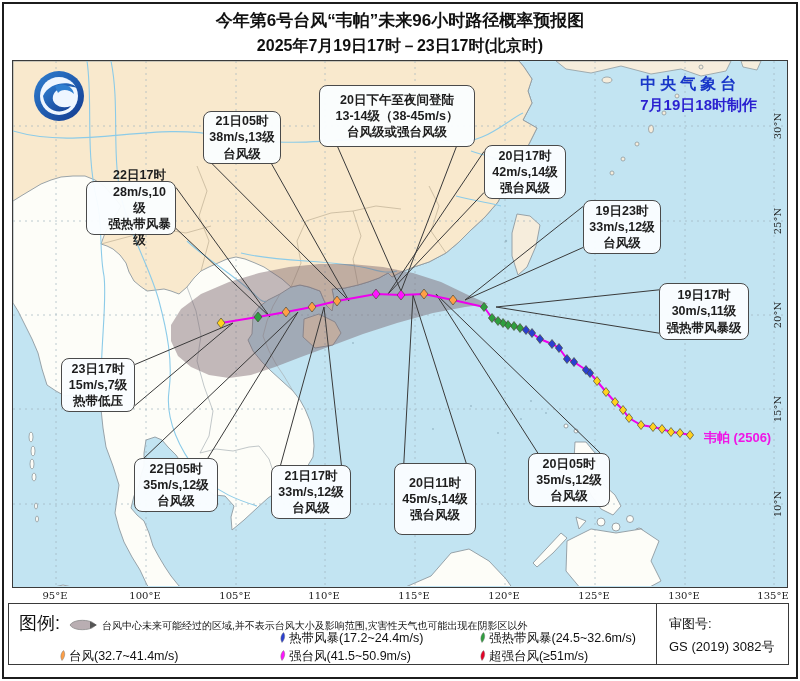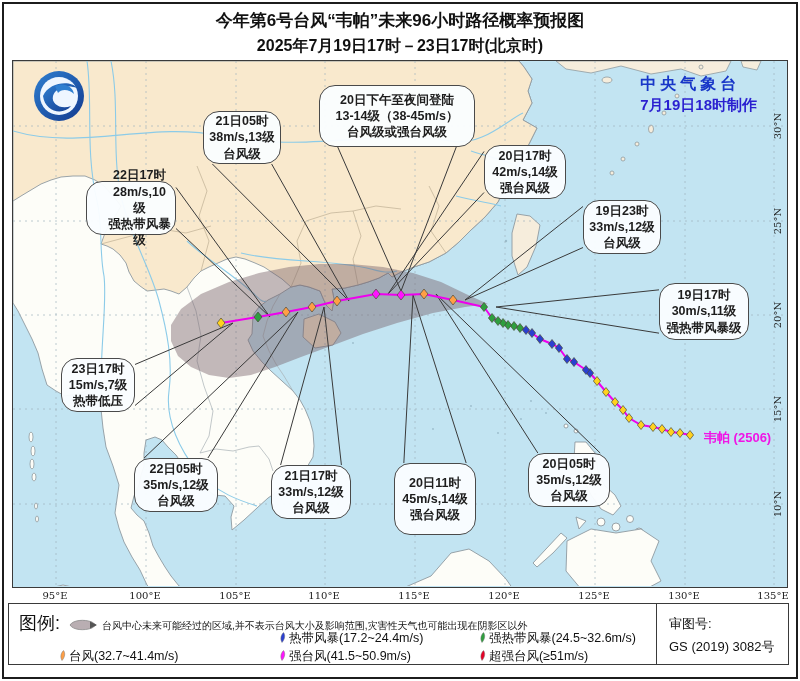--- a/index.html
+++ b/index.html
@@ -9,21 +9,21 @@
   .titleblock{position:absolute;left:0;top:8px;width:100%;text-align:center;color:#111;}
   .title{font-size:17px;font-weight:bold;line-height:1.5;}
   .subtitle{font-size:16px;font-weight:bold;line-height:1.5;}
   .mapwrap{position:absolute;left:12px;top:60px;width:776px;height:528px;
            border:1.5px solid #3a3a3a;box-sizing:border-box;background:#c2e4f2;}
   .mapwrap svg{position:absolute;left:0;top:0;}
   .agency{position:absolute;right:30px;top:12px;text-align:left;line-height:1.35;}
   .agency .l1{color:#1837c8;font-size:16px;font-weight:bold;letter-spacing:4px;}
   .agency .l2{color:#2a1fd0;font-size:15px;font-weight:bold;}
   .callout{position:absolute;background:rgba(250,253,255,0.96);border:1.6px solid #4a4a4a;
-           border-radius:16px;color:#1d1d1d;font-weight:bold;font-size:12.5px;line-height:1.3;
+           border-radius:8px;color:#1d1d1d;font-weight:bold;font-size:12.5px;line-height:1.3;
            display:flex;flex-direction:column;justify-content:center;align-items:center;
            text-align:center;box-sizing:border-box;padding:2px 3px;}
   .storm-label{position:absolute;color:#f014e6;font-weight:bold;font-size:13px;white-space:nowrap;}
   .xlabels span{position:absolute;transform:translateX(-50%);font-family:"DejaVu Serif",serif;
                 font-size:10px;color:#222;top:590px;}
   .legendbox{position:absolute;left:8px;top:603px;width:781px;height:62px;border:1.5px solid #3a3a3a;
              box-sizing:border-box;background:#fff;font-size:12.5px;color:#111;}
   .legendbox .divider{position:absolute;top:0;bottom:0;left:647px;width:0;border-left:1.5px solid #3a3a3a;}
   .lg-row0{position:absolute;left:10px;top:7px;white-space:nowrap;}
   .lg-title{font-size:18px;}

